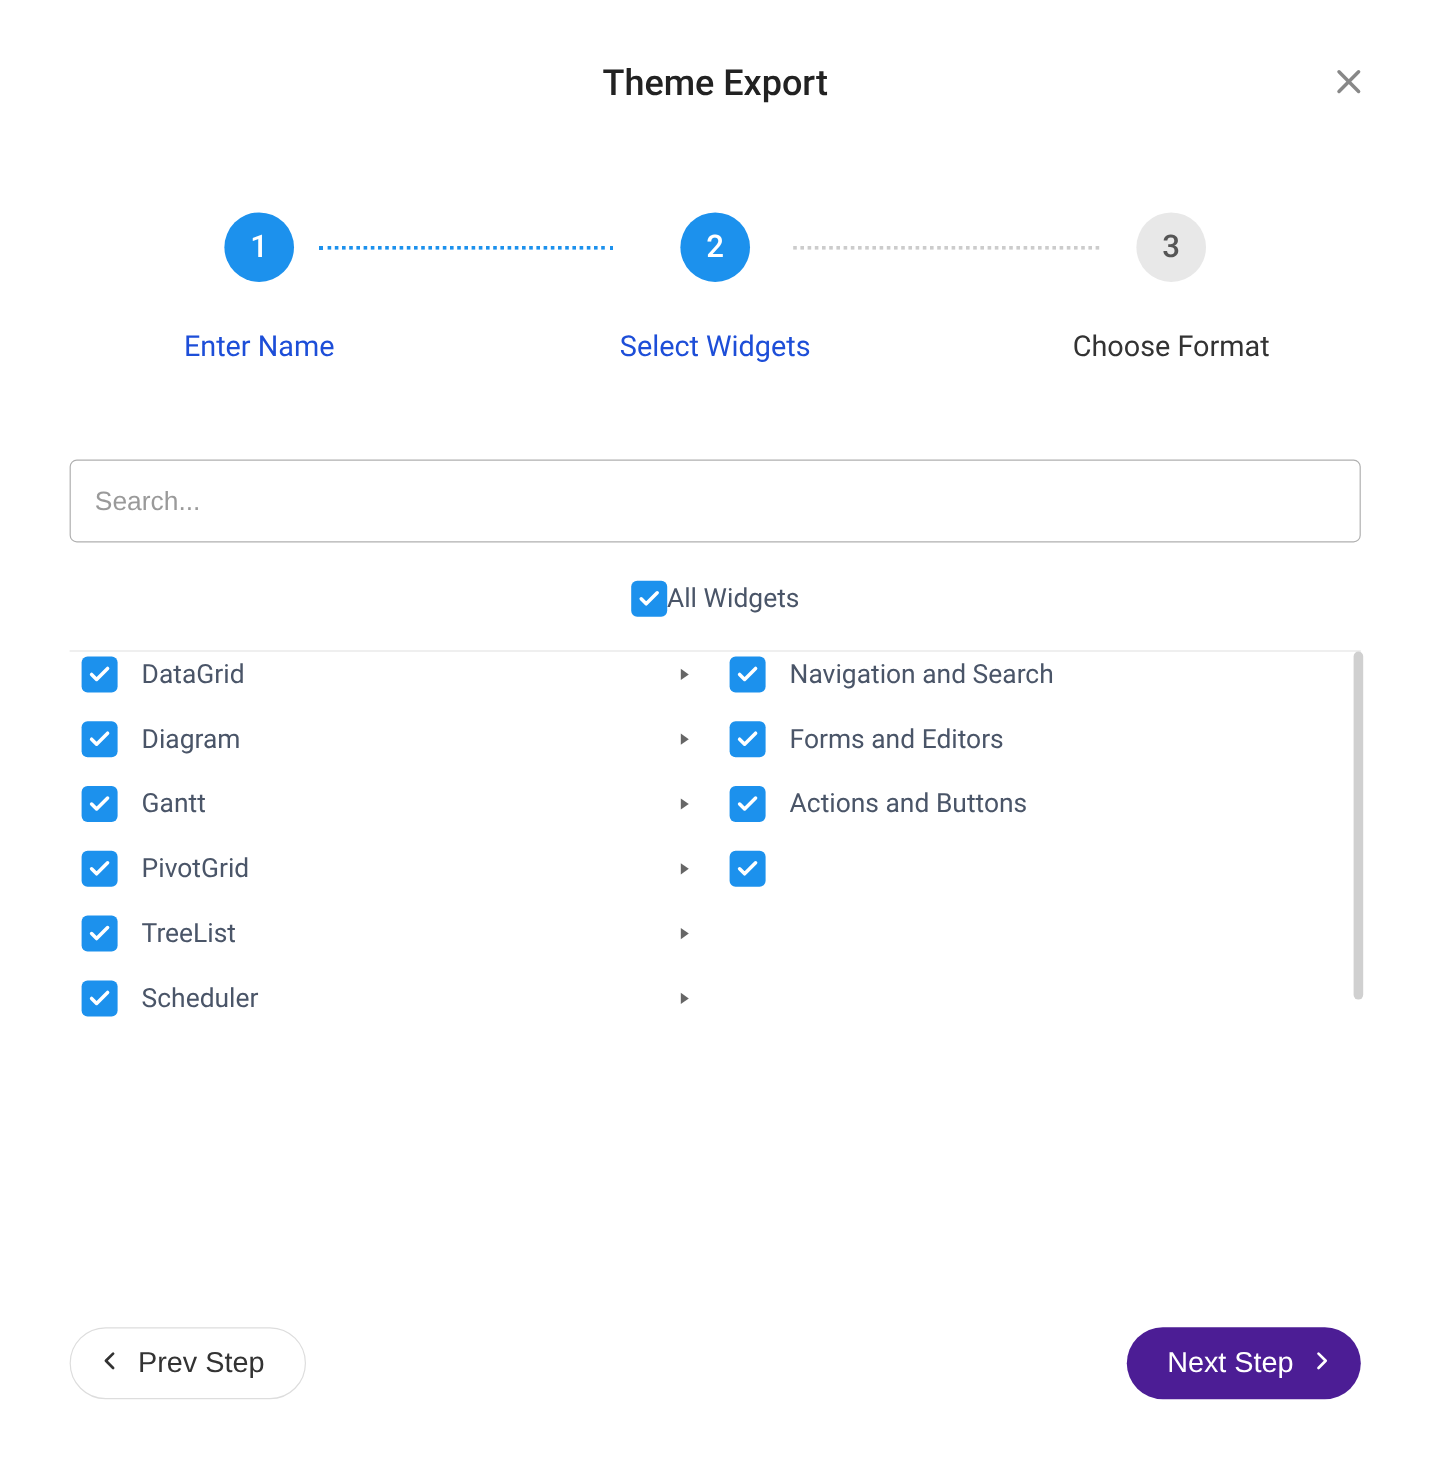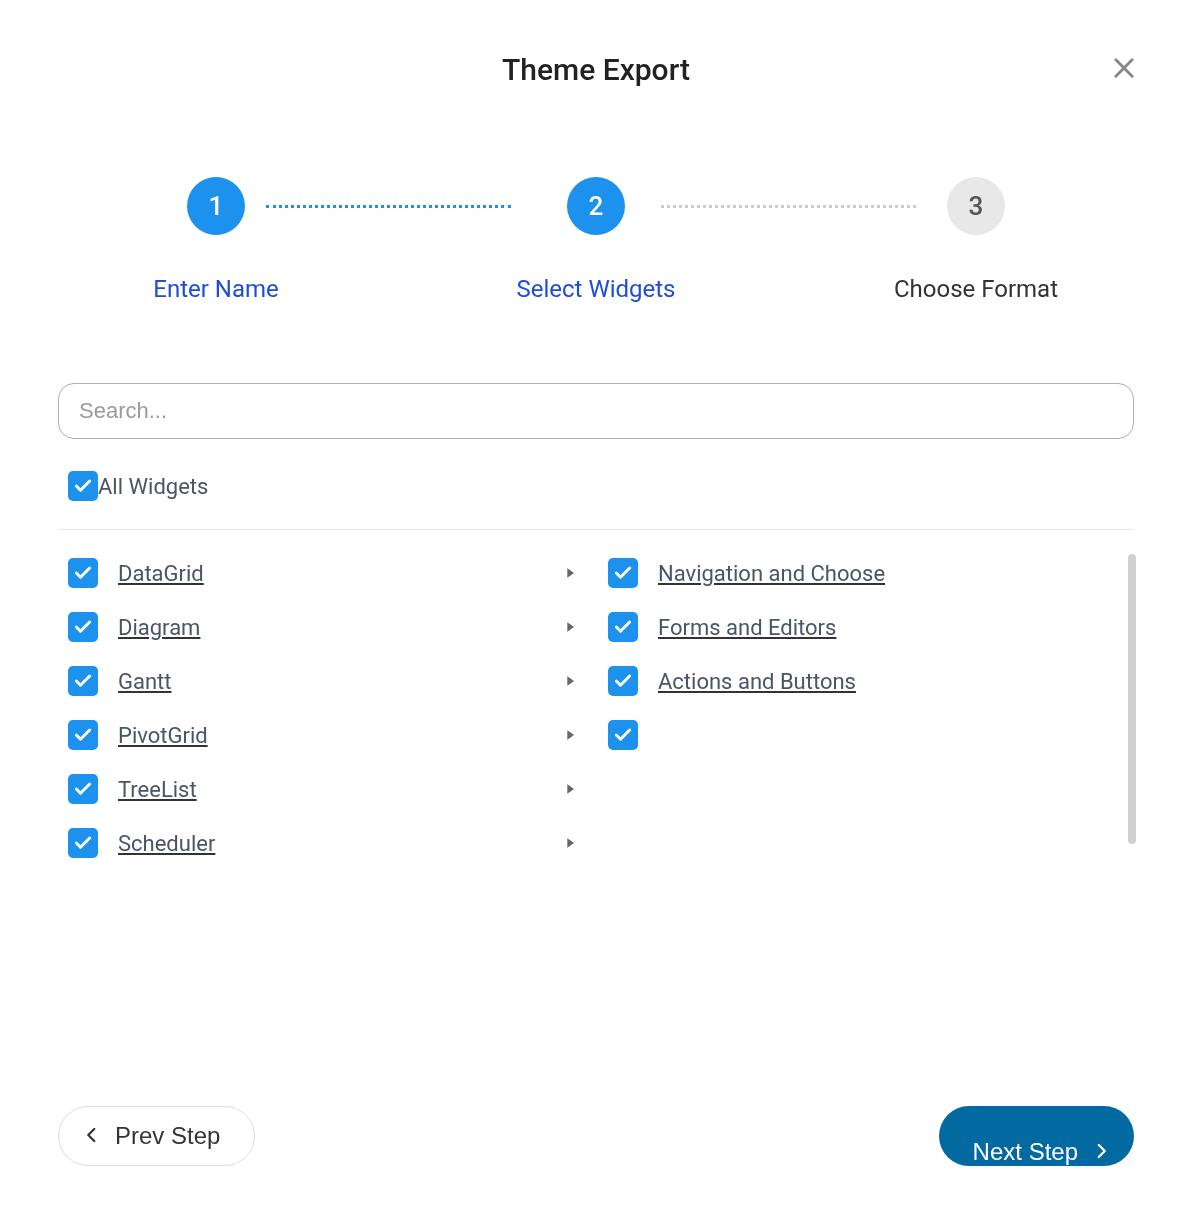--- a/index.html
+++ b/index.html
@@ -75,36 +75,36 @@
     top: 28px;
     height: 0;
     border-top: 3px dotted;
     z-index: 0;
   }
   .connector-1 { left: 150px; right: 565px; border-color: #1c91ed; }
   .connector-2 { left: 545px; right: 160px; border-color: #ccc; }
 
   .search-input {
     width: 100%;
-    height: 56px;
+    height: 69px;
     border: 1px solid #b0b0b0;
-    border-radius: 16px;
+    border-radius: 6px;
     padding: 0 20px;
     font-size: 22px;
     color: #333;
     margin-bottom: 28px;
   }
   .search-input::placeholder { color: #9a9a9a; }
 
   .all-widgets-row {
     display: flex;
     align-items: center;
     padding: 4px 10px 28px 10px;
     border-bottom: 1px solid #e5e5e5;
-    margin-bottom: 24px;
+    justify-content: center;
   }
 
   .checkbox {
     width: 30px;
     height: 30px;
     border-radius: 5px;
     background: #1c91ed;
     display: flex;
     align-items: center;
     justify-content: center;
@@ -115,21 +115,20 @@
 
   .widget-label {
     font-size: 22px;
     color: #4a5568;
   }
 
   .widget-columns {
     display: flex;
     gap: 4px;
     position: relative;
-    text-decoration: underline;
   }
   .widget-col {
     flex: 1;
     display: flex;
     flex-direction: column;
     gap: 24px;
     padding: 4px 10px;
   }
   .widget-row {
     display: flex;
@@ -178,24 +177,23 @@
     border: none;
     padding: 0 34px;
   }
   .btn-prev {
     background: #fff;
     border: 1px solid #ddd;
     color: #333;
     padding-left: 24px;
   }
   .btn-next {
-    background: #0369a1;
+    background: #4c1d95;
     color: #fff;
     padding-right: 24px;
-    align-items: flex-end;
   }
   .btn svg { width: 18px; height: 18px; }
 </style>
 </head>
 <body>
 
 <div class="modal">
 
   <div class="close-btn">
     <svg viewBox="0 0 24 24" fill="none" stroke="currentColor" stroke-width="2.5" stroke-linecap="round">
@@ -305,21 +303,21 @@
       </div>
     </div>
 
     <div class="widget-col">
       <div class="widget-row">
         <div class="checkbox">
             <svg viewBox="0 0 24 24" fill="none" stroke="#fff" stroke-width="3.5" stroke-linecap="round" stroke-linejoin="round">
               <polyline points="4 12 9 17 20 6"></polyline>
             </svg>
           </div>
-        <span class="widget-label">Navigation and Choose</span>
+        <span class="widget-label">Navigation and Search</span>
       </div>
       <div class="widget-row">
         <div class="checkbox">
             <svg viewBox="0 0 24 24" fill="none" stroke="#fff" stroke-width="3.5" stroke-linecap="round" stroke-linejoin="round">
               <polyline points="4 12 9 17 20 6"></polyline>
             </svg>
           </div>
         <span class="widget-label">Forms and Editors</span>
       </div>
       <div class="widget-row">

